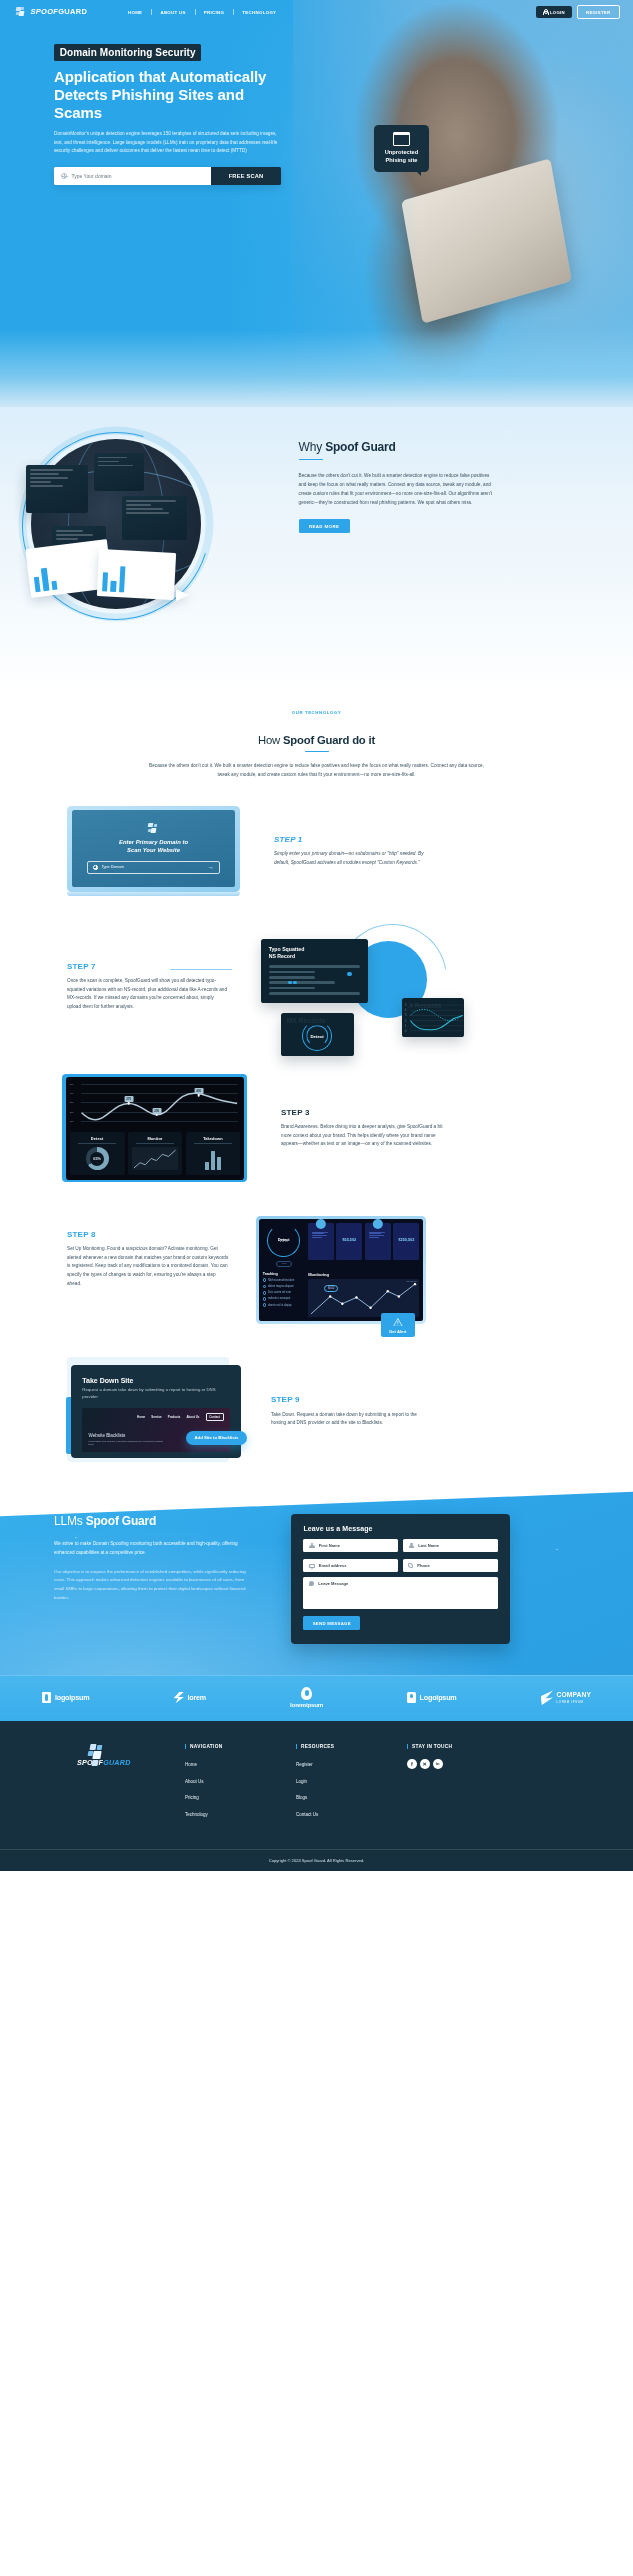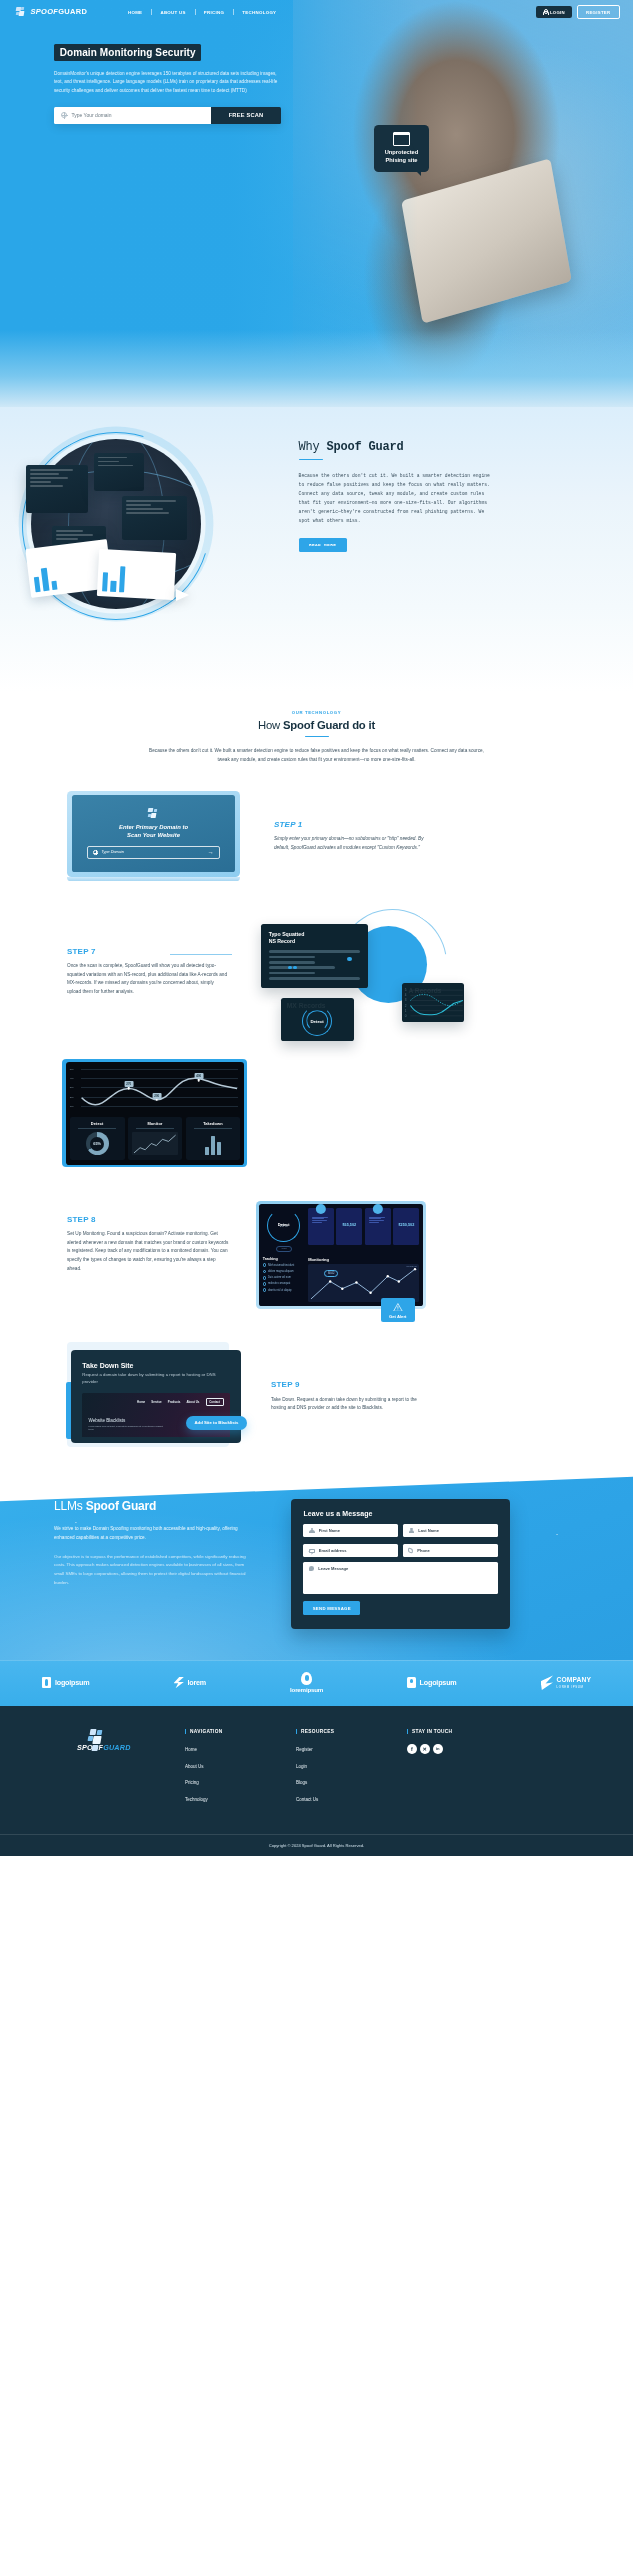--- a/index.html
+++ b/index.html
@@ -223,40 +223,40 @@
     box-shadow: 0 4.1px 10.3px rgba(30,70,100,.2);
   }
   .paper.p1 { left: 7.2px; top: 110px; width: 82px; height: 49px; transform: rotate(-7deg); }
   .paper.p2 { left: 77px; top: 117px; width: 77px; height: 47px; transform: rotate(3deg); }
   .paper .pbar { position:absolute; left:5.2px; bottom:5.2px; width:5.2px; background:#2ea5e8; border-radius:0.5px;}
   .why-plane {
     position:absolute; left: 155px; top: 155px; width:0;height:0;
     border-left:13.4px solid #ffffff; border-top:6.7px solid transparent; border-bottom:6.7px solid transparent;
     filter: drop-shadow(0 2.1px 5.2px rgba(0,0,0,.18));
   }
-  .why-text { padding-top: 6.2px; width: 206px; font-family: Liberation Mono, monospace; }
+  .why-text { padding-top: 6.2px; width: 206px; }
   .sec-h {
     font-size: 12px; font-weight: 400; color:#15303f; letter-spacing:-0.2px;
   }
   .sec-h b { font-weight: 800; }
   .rule { width: 24px; height: 1.5px; background:#2ea5e8; margin-top: 4.6px; border-radius:1px; }
   .why-p { margin-top: 10.3px; font-size: 4.7px; line-height: 1.95; color:#3d5260; width: 194px;}
   .btn-read {
     margin-top: 12px; display:inline-block; background:#2ea5e8; color:#fff;
     padding: 4.6px 10.3px; font-size:4.4px; font-weight:700; letter-spacing:0.4px;
     border-radius:1.5px;
   }
 
   
   .tech { background:#fff; padding: 17.5px 0 20.6px; position:relative; }
   .tech-head { text-align:center; }
   .tech-eyebrow {
     color:#2ea5e8; font-size:4.3px; font-weight:700; letter-spacing:0.6px;
   }
-  .tech-h { margin-top: 4px; font-size:11.3px; font-weight:400; letter-spacing:-0.2px;}
+  .tech-h { margin-top: 19px; font-size:11.3px; font-weight:400; letter-spacing:-0.2px;}
   .tech-h b{font-weight:800;}
   .rule.center { margin: 5.2px auto 0; }
   .tech-p {
     margin: 9.8px auto 0; width: 340px; text-align:center;
     font-size: 4.7px; line-height:1.9; color:#3d5260;
   }
 
   .steps { position:relative; margin-top: 20.6px; }
   .connector { position:absolute; border:0.8px solid #8fcdf0; }
   .step-row { display:flex; align-items:center; position:relative; }
@@ -559,20 +559,21 @@
           <span>LOGIN</span>
         </div>
         <div class="btn-register">
           <span>REGISTER</span>
         </div>
       </div>
     </nav>
 
     <div class="hero-copy">
       <div class="eyebrow">Domain Monitoring Security</div>
+      <h1 class="hero-h1">Application that Automatically Detects Phishing Sites and Scams</h1>
       <p class="hero-p">DomainMonitor's unique detection engine leverages 150 terabytes of structured data sets including images, text, and threat intelligence. Large language models (LLMs) train on proprietary data that addresses real-life security challenges and deliver outcomes that deliver the fastest mean time to detect (MTTD)</p>
       <div class="hero-form">
         <div class="hero-input">
           <span class="globe"></span>
           <span>Type Your domain</span>
         </div>
         <div class="btn-scan">FREE SCAN</div>
       </div>
     </div>
 
@@ -787,20 +788,24 @@
                   <div class="u"></div>
                   <div class="minibars">
                       <i style="height:8.2px"></i>
                       <i style="height:19.6px"></i>
                       <i style="height:13.4px"></i>
                     </div>
                 </div>
               </div>
             </div>
           </div>
+        </div>
+        <div class="step-txt" style="margin-left:34px;">
+          <div class="step-k dark">STEP 3</div>
+          <p class="step-b">Brand Awareness. Before diving into a deeper analysis, give SpoofGuard a bit more context about your brand. This helps identify where your brand name appears—whether as text or an image—on any of the scanned websites.</p>
         </div>
       </div>
 
       <div class="step-row" style="padding: 34px 0 0 67px; align-items:flex-start;">
         <div class="step-txt" style="padding-top:13.4px;">
           <div class="step-k blue">STEP 8</div>
           <p class="step-b">Set Up Monitoring. Found a suspicious domain? Activate monitoring. Get alerted whenever a new domain that matches your brand or custom keywords is registered. Keep track of any modifications to a monitored domain. You can specify the types of changes to watch for, ensuring you're always a step ahead.</p>
         </div>
         <div class="s4-art" style="margin-left:27px;">
           <div class="s4-frame">

